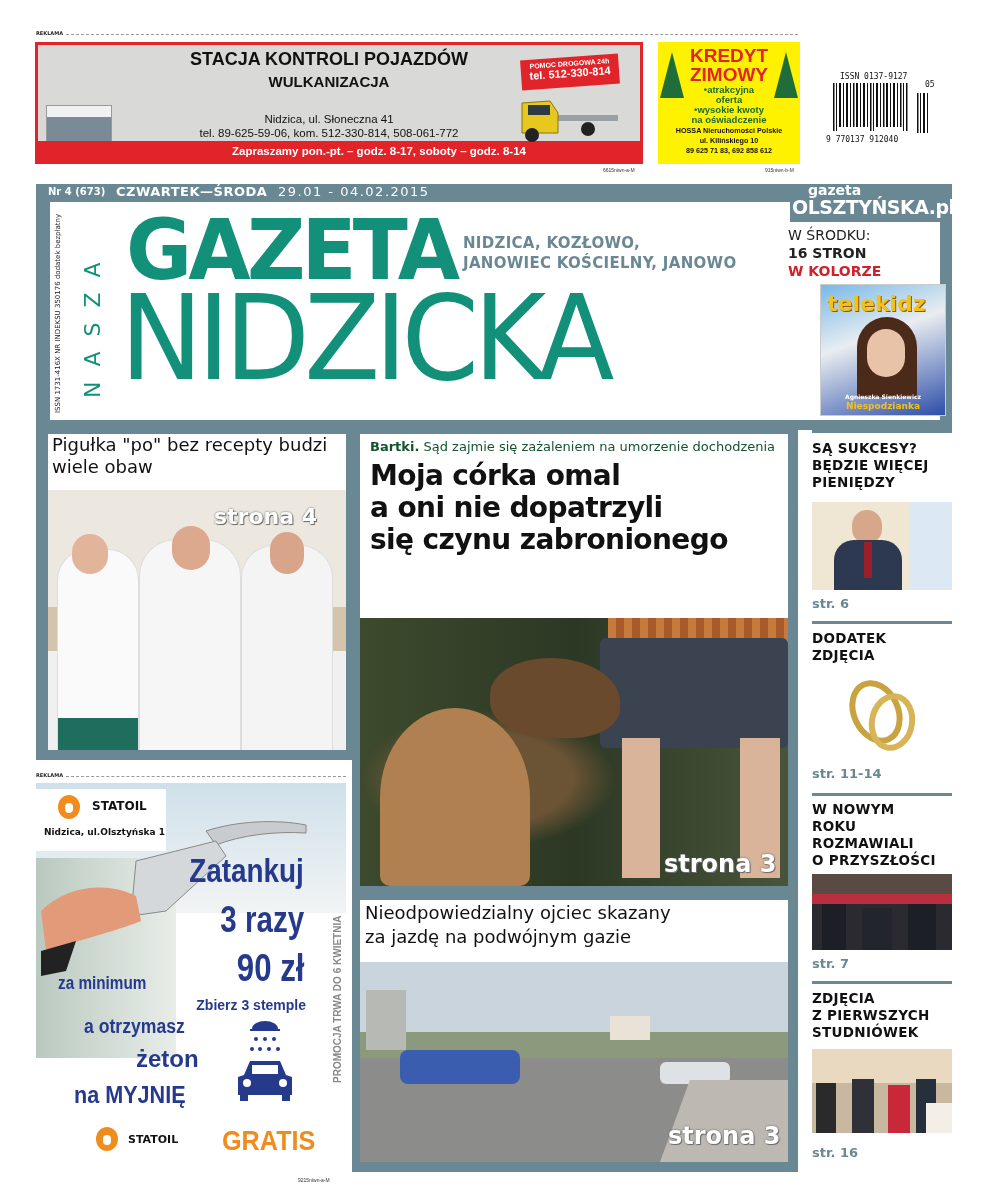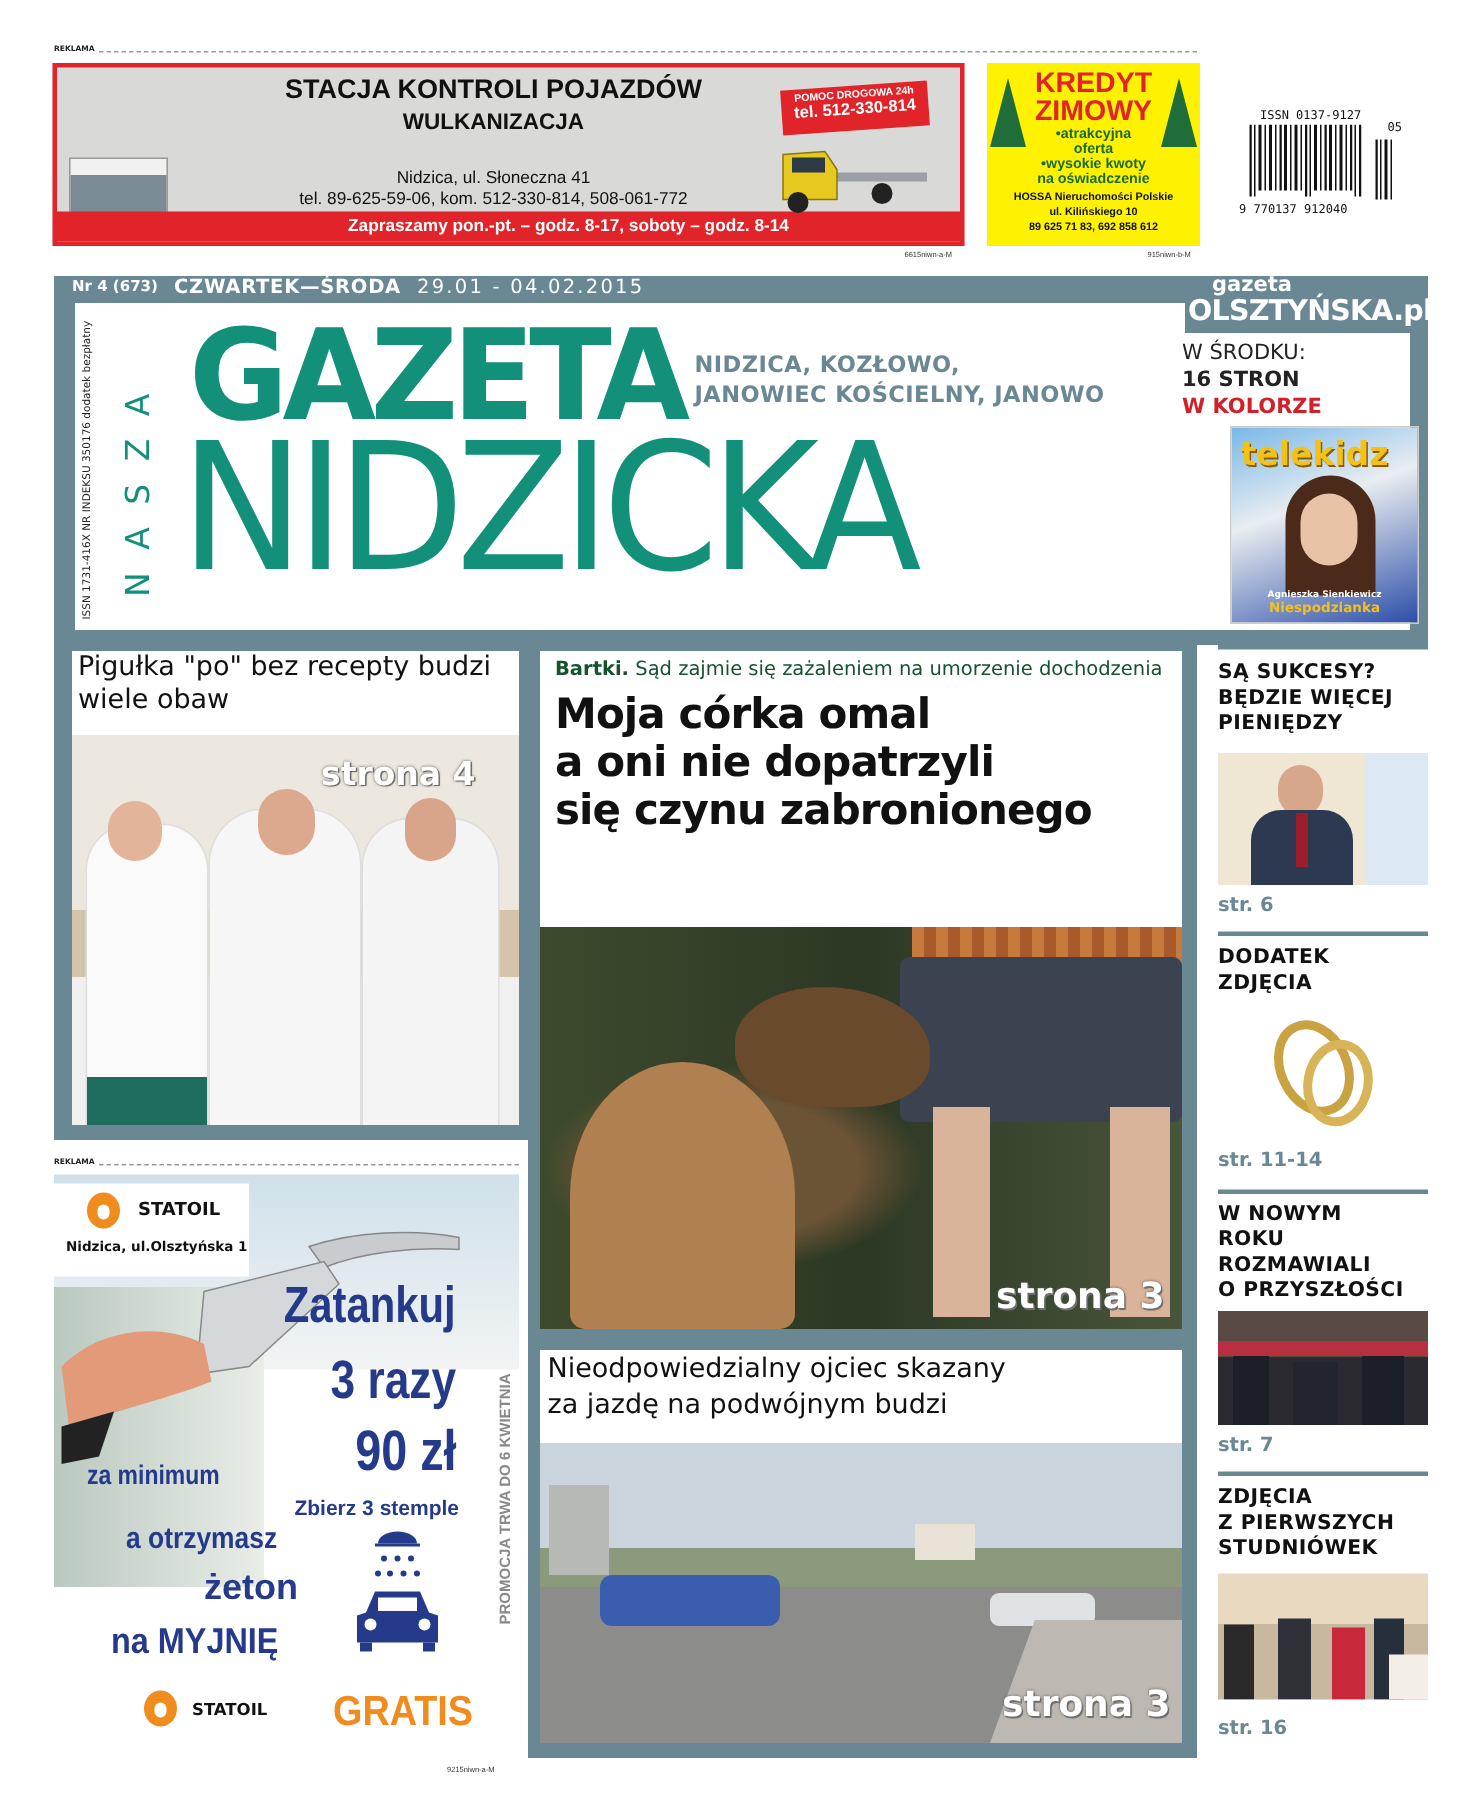--- a/index.html
+++ b/index.html
@@ -262,21 +262,21 @@
   <div style="position:absolute;left:262px;top:120px;width:38px;height:140px;background:#d9b39a;"></div>
   <div style="position:absolute;left:380px;top:120px;width:40px;height:140px;background:#d9b39a;"></div>
   <div style="position:absolute;left:20px;top:90px;width:150px;height:178px;border-radius:50% 50% 10px 10px;background:#b08050;"></div>
   <div style="position:absolute;left:130px;top:40px;width:130px;height:80px;border-radius:50% 60% 40% 50%;background:#6a4a2c;"></div>
 </div>
 <div class="abs strona" style="left:664px;top:850px;font-size:24px;">strona 3</div>
 
 <div class="abs card c3"></div>
 <div class="abs c3-title">
   <div>Nieodpowiedzialny ojciec skazany</div>
-  <div>za jazdę na podwójnym budzi</div>
+  <div>za jazdę na podwójnym gazie</div>
 </div>
 <div class="abs photo c3-photo">
   <div style="position:absolute;left:6px;top:28px;width:40px;height:60px;background:#b7b9b5;"></div>
   <div style="position:absolute;left:250px;top:54px;width:40px;height:24px;background:#e9e2d6;"></div>
   <div style="position:absolute;left:40px;top:88px;width:120px;height:34px;background:#3a5db0;border-radius:8px;"></div>
   <div style="position:absolute;left:300px;top:100px;width:70px;height:22px;background:#dfe2e4;border-radius:6px;"></div>
   <div style="position:absolute;left:300px;top:118px;width:128px;height:82px;background:#bdb8b1;transform:skewX(-20deg);transform-origin:0 100%;"></div>
 </div>
 <div class="abs strona" style="left:668px;top:1122px;font-size:24px;">strona 3</div>
 

